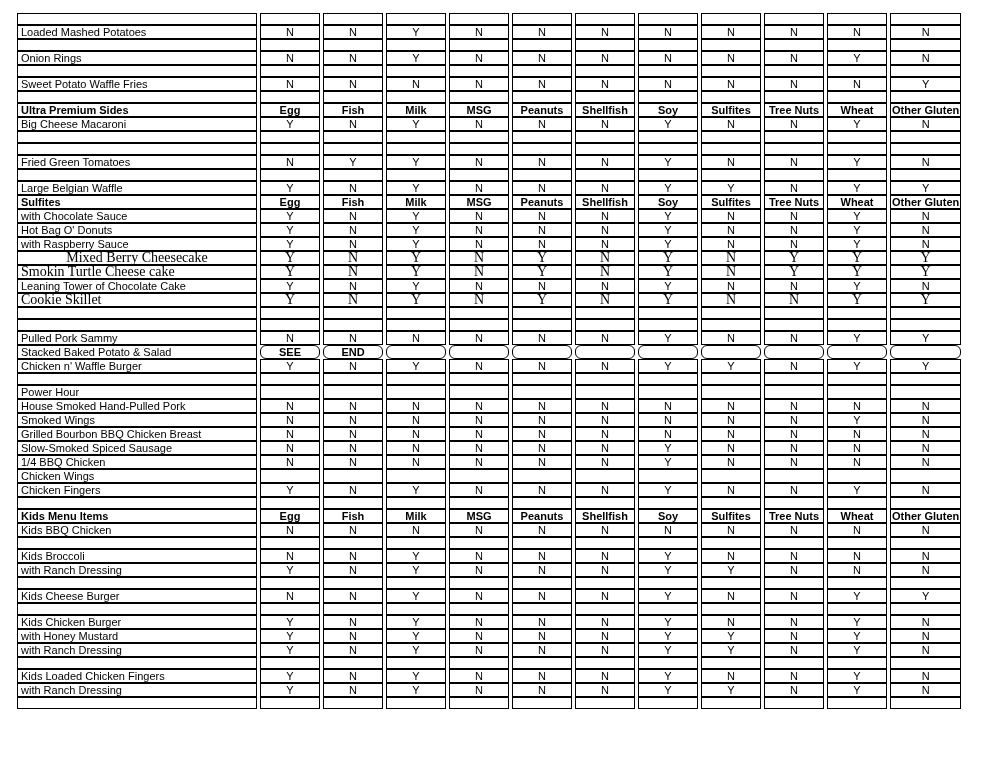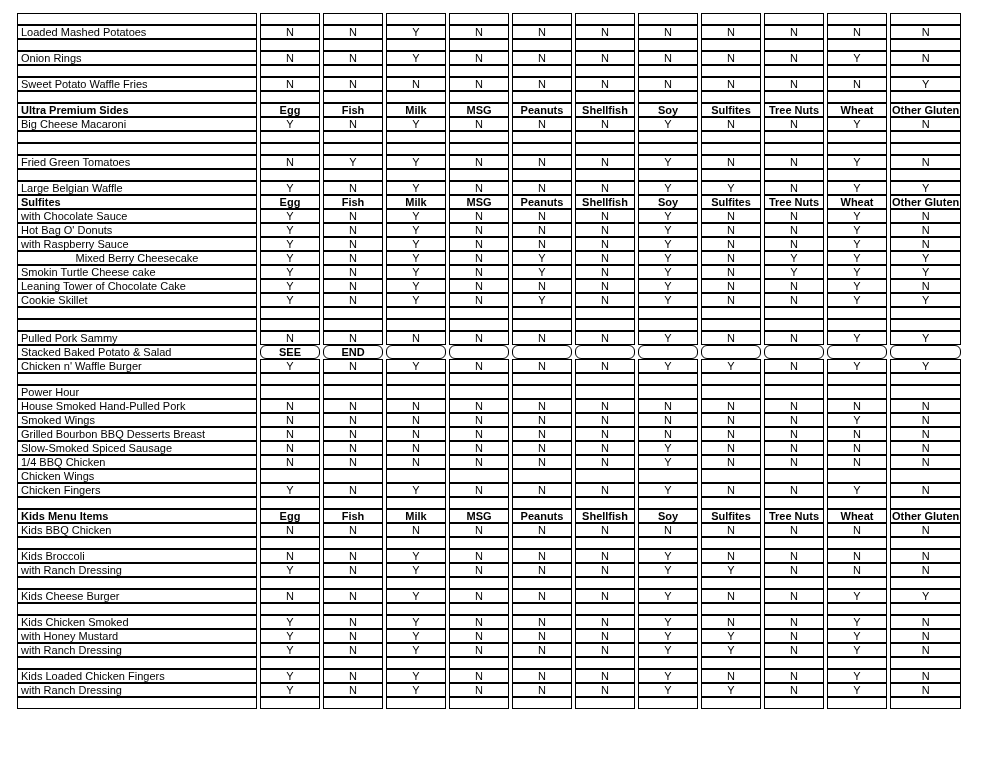--- a/index.html
+++ b/index.html
@@ -41,22 +41,22 @@
     text-align: center;
     padding: 0 1px;
   }
   tr.row-blank td {
     height: 12px;
   }
   tr.row-header td {
     font-weight: bold;
   }
   tr.serif td {
-    font-family: Liberation Sans, sans-serif;
-    font-size: 11px;
+    font-family: Liberation Serif, serif;
+    font-size: 14px;
   }
   tr.bold-values td.val-cell {
     font-weight: bold;
     border-radius: 6px;
   }
   td.name-cell.center {
     text-align: center;
   }
 </style>
 </head>
@@ -493,21 +493,21 @@
           <td class="val-cell">N</td>
           <td class="val-cell">N</td>
           <td class="val-cell">N</td>
           <td class="val-cell">N</td>
           <td class="val-cell">N</td>
           <td class="val-cell">N</td>
           <td class="val-cell">Y</td>
           <td class="val-cell">N</td>
         </tr>
         <tr class="row-item">
-          <td class="name-cell">Grilled Bourbon BBQ Desserts Breast</td>
+          <td class="name-cell">Grilled Bourbon BBQ Chicken Breast</td>
           <td class="val-cell">N</td>
           <td class="val-cell">N</td>
           <td class="val-cell">N</td>
           <td class="val-cell">N</td>
           <td class="val-cell">N</td>
           <td class="val-cell">N</td>
           <td class="val-cell">N</td>
           <td class="val-cell">N</td>
           <td class="val-cell">N</td>
           <td class="val-cell">N</td>
@@ -689,21 +689,21 @@
           <td class="val-cell"></td>
           <td class="val-cell"></td>
           <td class="val-cell"></td>
           <td class="val-cell"></td>
           <td class="val-cell"></td>
           <td class="val-cell"></td>
           <td class="val-cell"></td>
           <td class="val-cell"></td>
         </tr>
         <tr class="row-item">
-          <td class="name-cell">Kids Chicken Smoked</td>
+          <td class="name-cell">Kids Chicken Burger</td>
           <td class="val-cell">Y</td>
           <td class="val-cell">N</td>
           <td class="val-cell">Y</td>
           <td class="val-cell">N</td>
           <td class="val-cell">N</td>
           <td class="val-cell">N</td>
           <td class="val-cell">Y</td>
           <td class="val-cell">N</td>
           <td class="val-cell">N</td>
           <td class="val-cell">Y</td>

